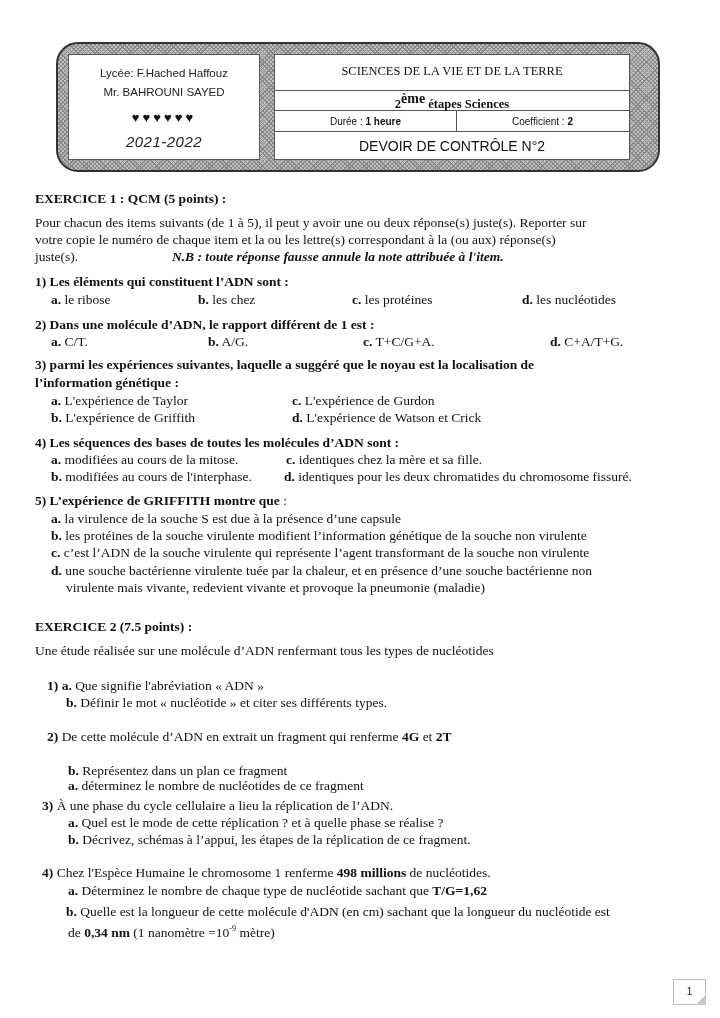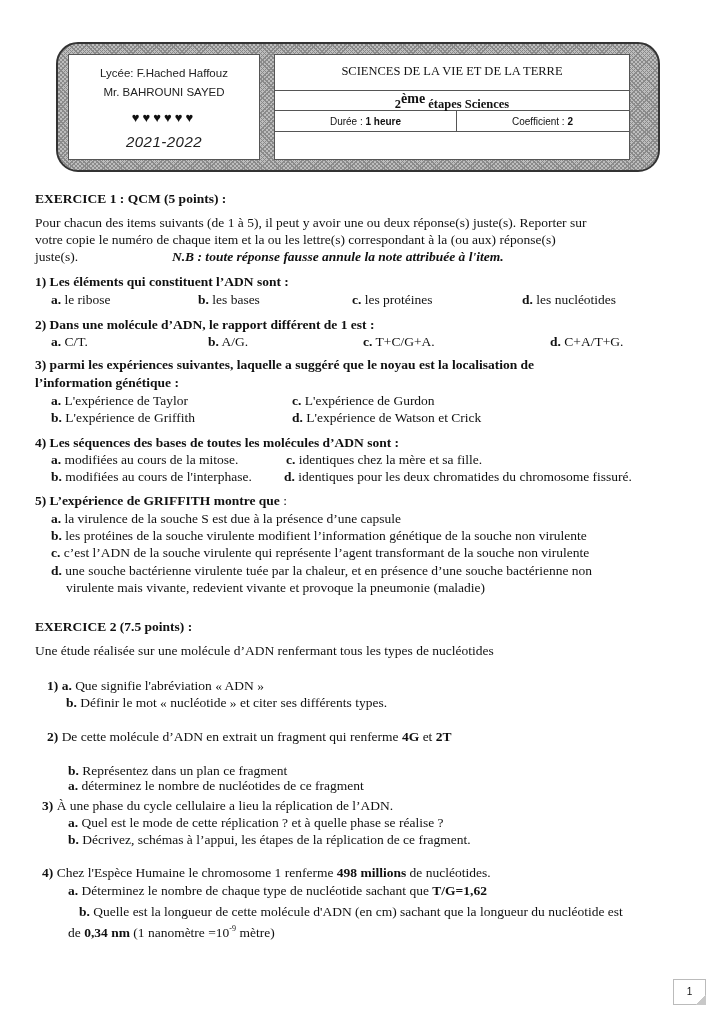--- a/index.html
+++ b/index.html
@@ -53,31 +53,32 @@
   <div class="hearts">♥♥♥♥♥♥</div>
   <div class="year">2021-2022</div>
 </div>
 <div class="info-table">
   <div class="row r1">SCIENCES DE LA VIE ET DE LA TERRE</div>
   <div class="row r2"><span>2</span><sup>ème</sup><span> étapes Sciences</span></div>
   <div class="row r3">
     <div class="cell c1"><span>Durée : </span><span class="b">1 heure</span></div>
     <div class="cell c2"><span>Coefficient : </span><span class="b">2</span></div>
   </div>
+  <div class="row r4">DEVOIR DE CONTRÔLE N°2</div>
 </div>
 
 <div class="txt b" style="left:35px;top:190px;">EXERCICE 1 : QCM (5 points) :</div>
 <div class="txt" style="left:35px;top:214px;">Pour chacun des items suivants (de 1 à 5), il peut y avoir une ou deux réponse(s) juste(s). Reporter sur</div>
 <div class="txt" style="left:35px;top:231px;">votre copie le numéro de chaque item et la ou les lettre(s) correspondant à la (ou aux) réponse(s)</div>
 <div class="txt" style="left:35px;top:248px;">juste(s).</div>
 <div class="txt bi" style="left:172px;top:248px;">N.B : toute réponse fausse annule la note attribuée à l'item.</div>
 
 <div class="txt b" style="left:35px;top:273px;">1) Les éléments qui constituent l’ADN sont :</div>
 <div class="txt" style="left:51px;top:291px;"><span class="b">a.</span> <span>le ribose</span></div>
-<div class="txt" style="left:198px;top:291px;"><span class="b">b.</span> <span>les bases</span></div>
+<div class="txt" style="left:198px;top:291px;"><span class="b">b.</span> <span>les chez</span></div>
 <div class="txt" style="left:352px;top:291px;"><span class="b">c.</span> <span>les protéines</span></div>
 <div class="txt" style="left:522px;top:291px;"><span class="b">d.</span> <span>les nucléotides</span></div>
 
 <div class="txt b" style="left:35px;top:316px;text-align:right;">2) Dans une molécule d’ADN, le rapport différent de 1 est :</div>
 <div class="txt" style="left:51px;top:333px;"><span class="b">a.</span> <span>C/T.</span></div>
 <div class="txt" style="left:208px;top:333px;"><span class="b">b.</span> <span>A/G.</span></div>
 <div class="txt" style="left:363px;top:333px;"><span class="b">c.</span> <span>T+C/G+A.</span></div>
 <div class="txt" style="left:550px;top:333px;"><span class="b">d.</span> <span>C+A/T+G.</span></div>
 
 <div class="txt b" style="left:35px;top:356px;">3) parmi les expériences suivantes, laquelle a suggéré que le noyau est la localisation de</div>
@@ -109,16 +110,16 @@
 <div class="txt" style="left:47px;top:728px;"><span class="b">2)</span><span> De cette molécule d’ADN en extrait un fragment qui renferme </span><span class="b">4G</span><span> et </span><span class="b">2T</span></div>
 <div class="txt" style="left:68px;top:745px;margin-top:32px;"><span class="b">a.</span><span> déterminez le nombre de nucléotides de ce fragment</span></div>
 <div class="txt" style="left:68px;top:762px;"><span class="b">b.</span><span> Représentez dans un plan ce fragment</span></div>
 
 <div class="txt" style="left:42px;top:797px;"><span class="b">3)</span><span>  À une phase du cycle cellulaire a lieu la réplication de l’ADN.</span></div>
 <div class="txt" style="left:68px;top:814px;"><span class="b">a.</span><span> Quel est le mode de cette réplication ? et à quelle phase se réalise ?</span></div>
 <div class="txt" style="left:68px;top:831px;"><span class="b">b.</span><span>  Décrivez, schémas à l’appui, les étapes de la réplication de ce fragment.</span></div>
 
 <div class="txt" style="left:42px;top:864px;"><span class="b">4)</span><span> Chez l'Espèce Humaine le chromosome 1 renferme </span><span class="b">498 millions</span><span> de nucléotides.</span></div>
 <div class="txt" style="left:68px;top:882px;"><span class="b">a.</span><span> Déterminez le nombre de chaque type de nucléotide sachant que </span><span class="b">T/G=1,62</span></div>
-<div class="txt" style="left:68px;top:903px;padding-left:11px;"><span class="b">b.</span><span> Quelle est la longueur de cette molécule d'ADN (en cm) sachant que la longueur du nucléotide est</span></div>
+<div class="txt" style="left:55px;top:903px;padding-left:11px;"><span class="b">b.</span><span> Quelle est la longueur de cette molécule d'ADN (en cm) sachant que la longueur du nucléotide est</span></div>
 <div class="txt" style="left:68px;top:920px;"><span>de </span><span class="b">0,34 nm</span><span> (1 nanomètre =10</span><sup style="font-size:8px;">-9</sup><span> mètre)</span></div>
 
 <div class="page-num"><span>1</span><div class="curl"></div></div>
 
 </body></html>

